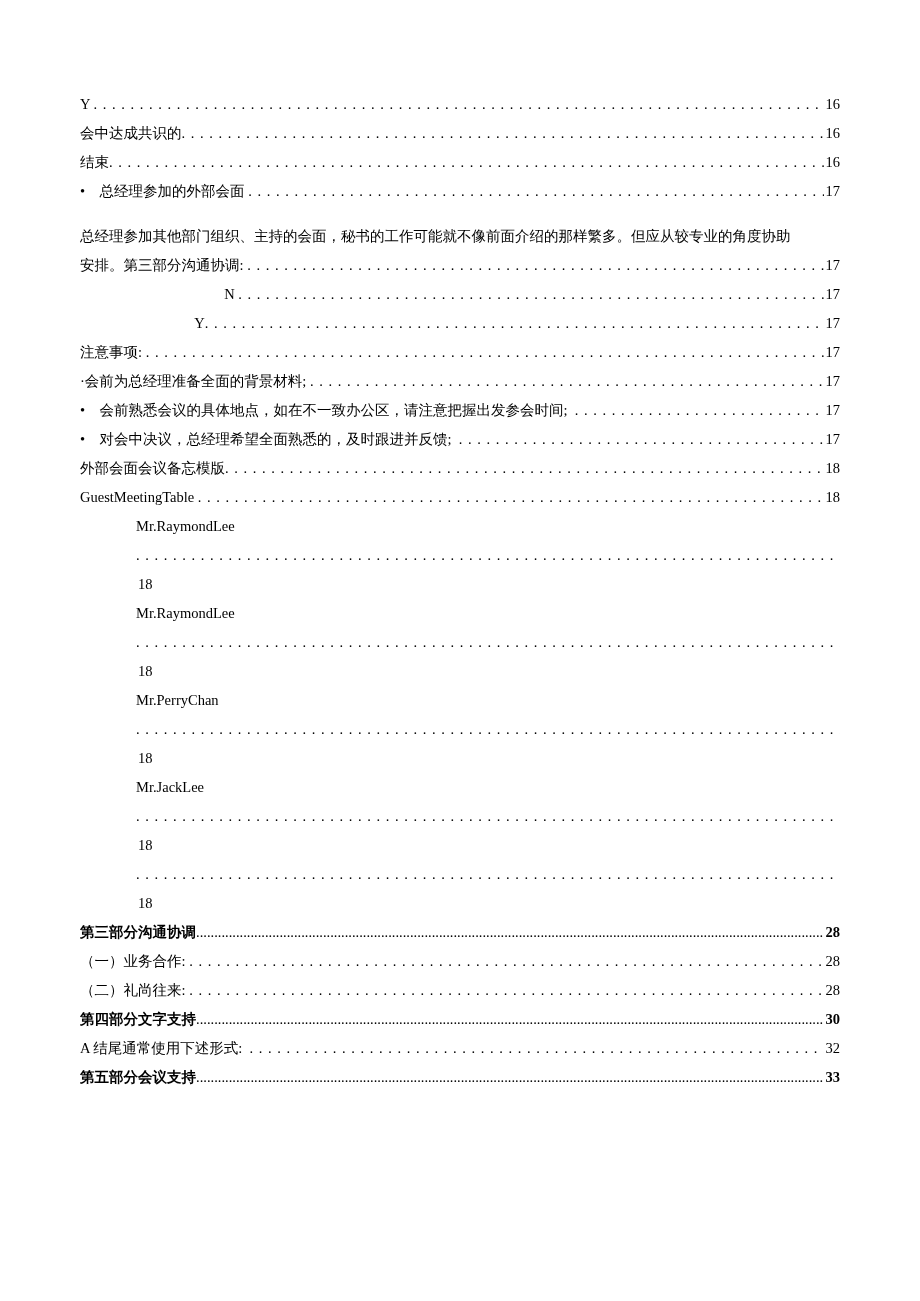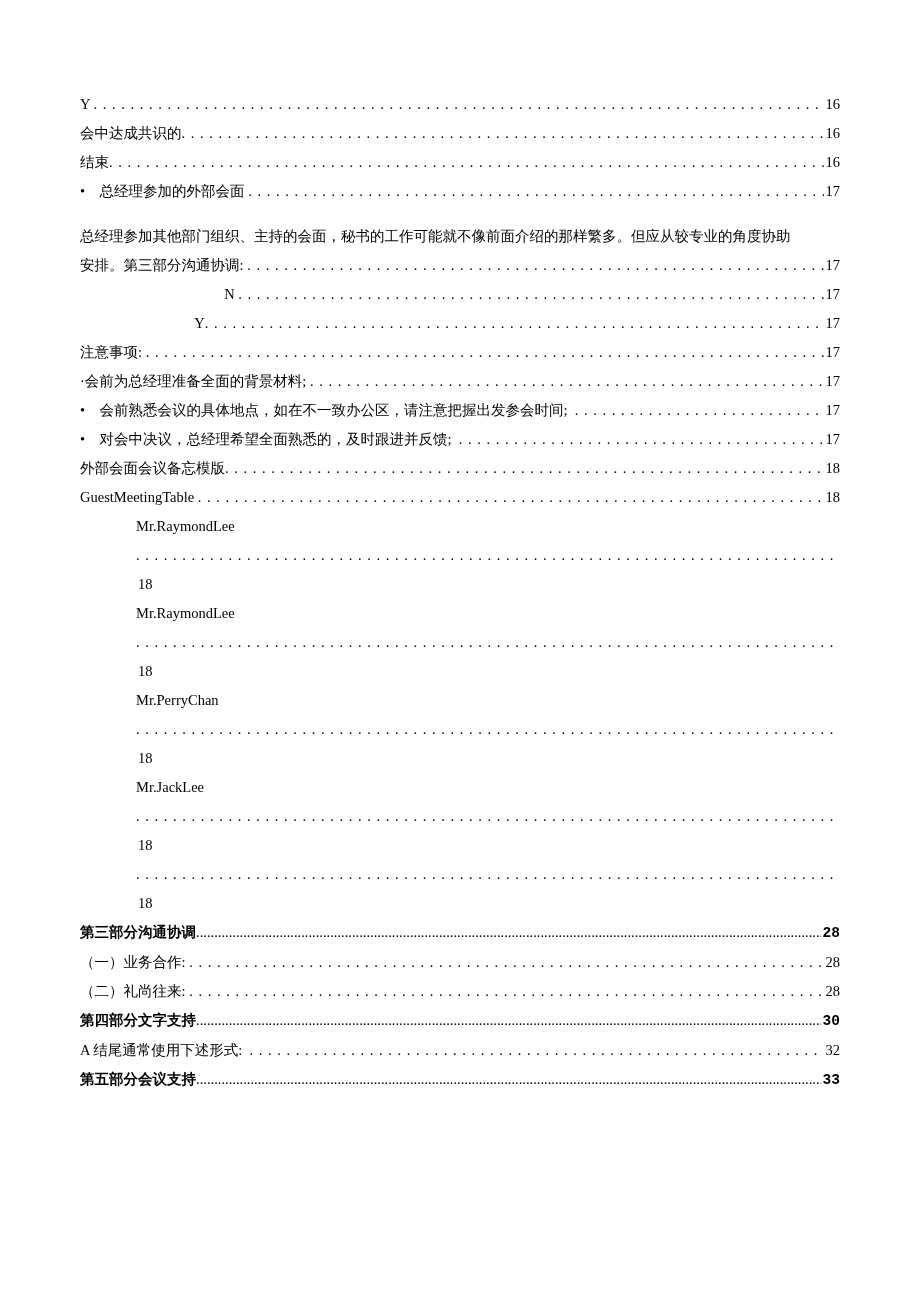--- a/index.html
+++ b/index.html
@@ -38,21 +38,21 @@
     letter-spacing: 0px;
   }
   .toc-dots-dense::after {
     content: "........................................................................................................................................................................................................................................................................................................................";
   }
   .toc-page {
     flex: 0 0 auto;
     padding-left: 2px;
   }
   .indent-1 { padding-left: 56px; flex-direction: column; }
-  .bold { font-weight: bold; font-family: Liberation Mono, monospace; }
+  .bold { font-weight: bold; }
   .wrap-line {
     line-height: 2;
   }
   .multiline {
     display: block;
     margin-top: 16px;
   }
 </style>
 </head>
 <body>

